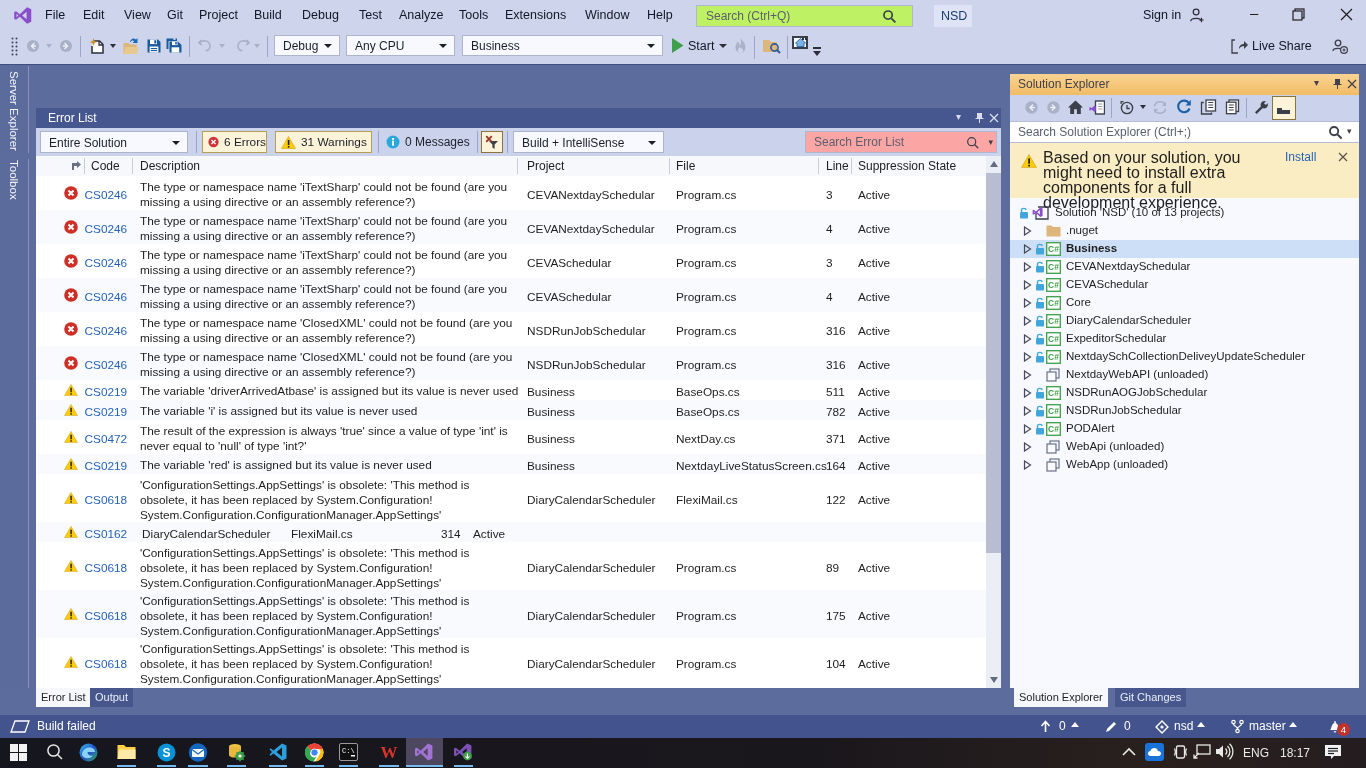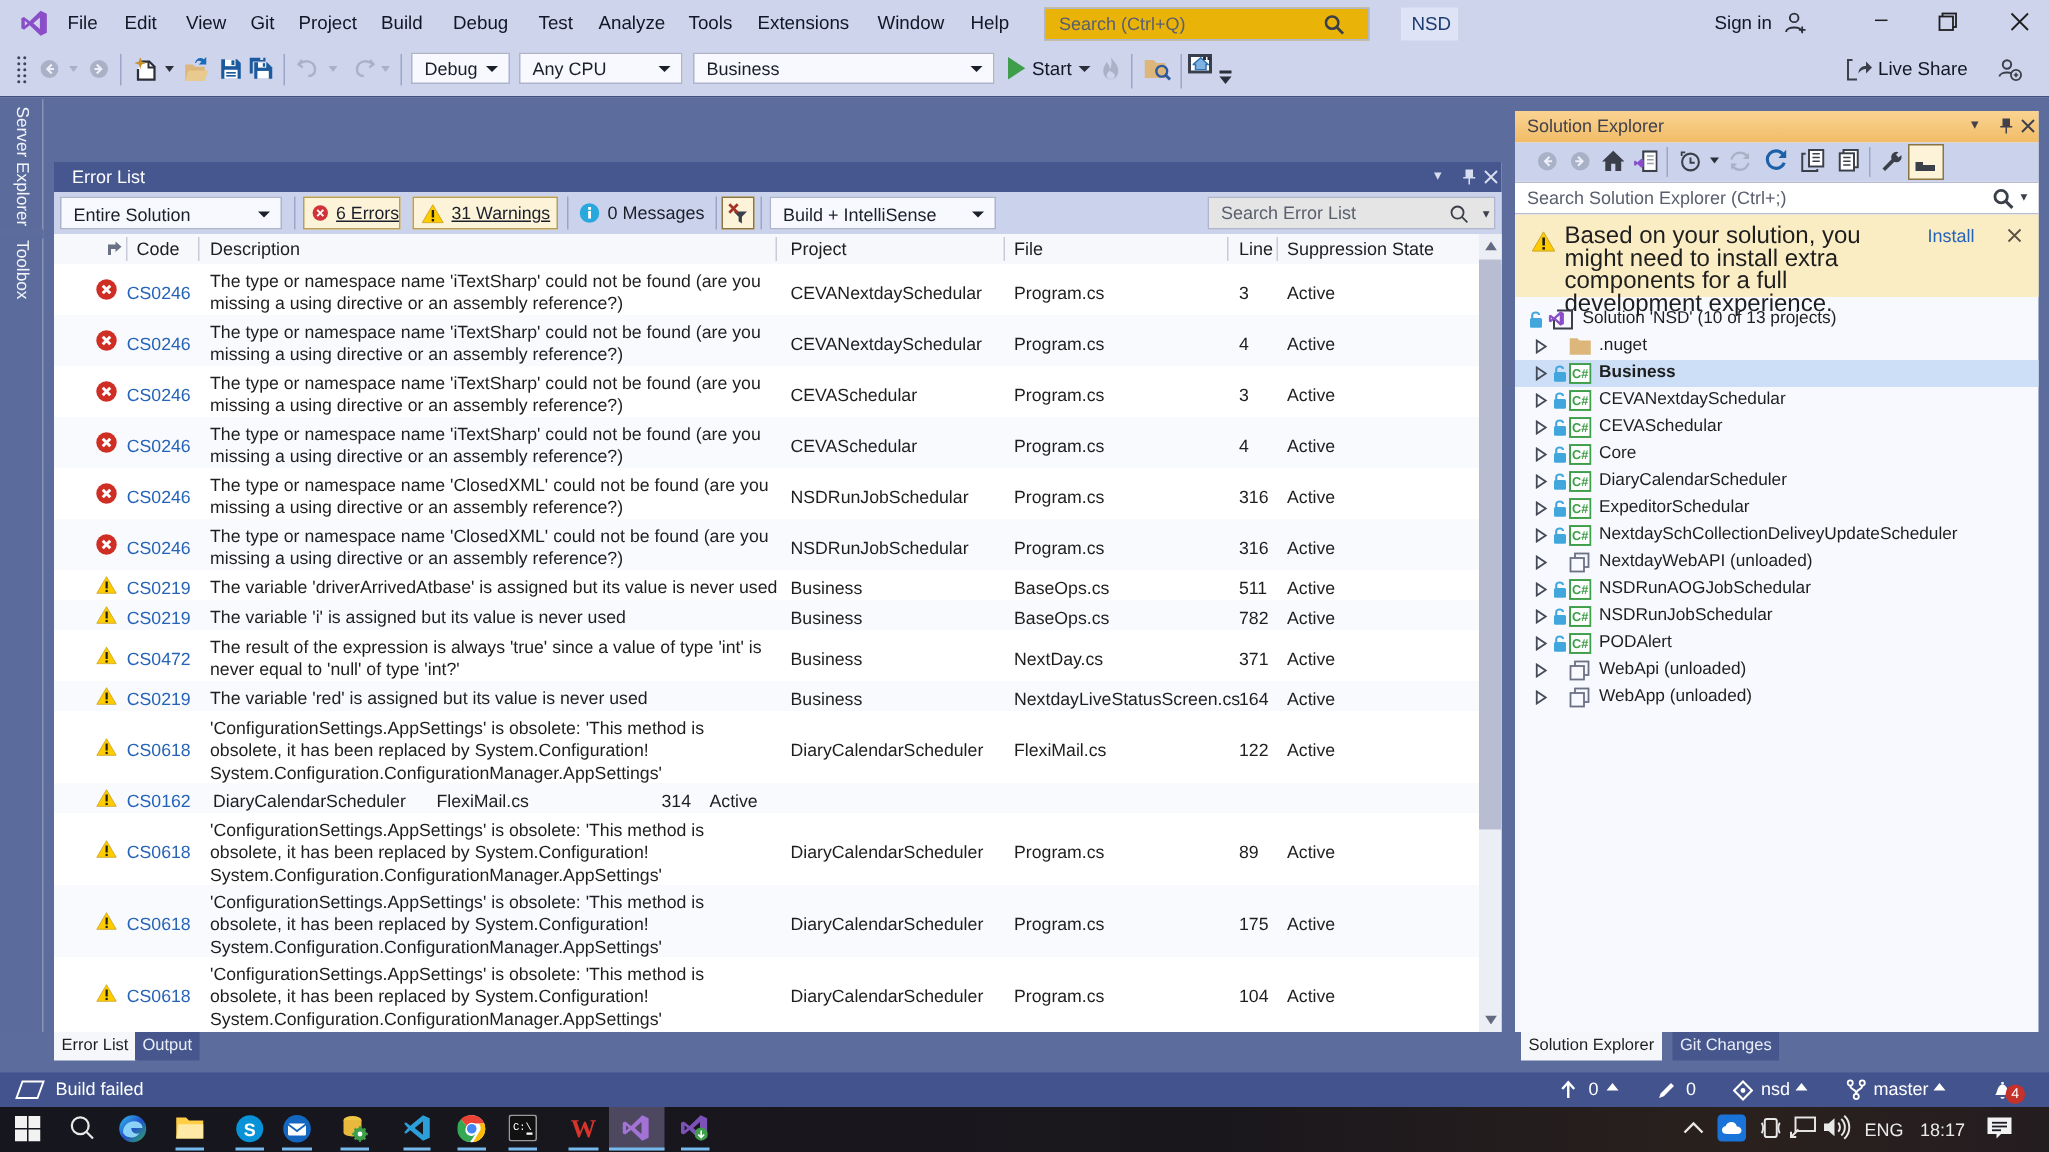--- a/index.html
+++ b/index.html
@@ -10,21 +10,21 @@
   #menubar { left:0; top:0; width:1366px; height:30px; background:#CDD4EC; }
   #toolbar { left:0; top:30px; width:1366px; height:35px; background:#CDD4EC; border-bottom:1px solid #40507E; }
   .menuitem { position:absolute; top:8px; font-size:12.5px; color:#111726; }
   .combo { position:absolute; background:#F7F9FE; border:1px solid #AEB4CC; font-size:12px; color:#1b1f2a; }
   .combo .arr { position:absolute; right:7px; top:8px; width:0; height:0; border-left:4px solid transparent; border-right:4px solid transparent; border-top:4px solid #1b1f2a; }
   .sep2 { position:absolute; top:36px; height:23px; width:1px; background:#9BA6C6; }
   
   #errpanel { left:36px; top:108px; width:965px; height:580px; background:#F6F8FC; }
   #errtitle { left:0; top:0; width:965px; height:20px; background:#45578E; color:#FFFFFF; font-size:12px; }
   #errtools { left:0; top:20px; width:965px; height:28px; background:#CBD3EC; }
-  .toggle { position:absolute; top:3px; height:22px; background:#FCF3D9; border:1px solid #B99F56; display:flex; align-items:center; font-size:11.8px; color:#1b1f2a; white-space:nowrap;text-decoration:underline; }
+  .toggle { position:absolute; top:3px; height:22px; background:#FCF3D9; border:1px solid #B99F56; display:flex; align-items:center; font-size:11.8px; color:#1b1f2a; white-space:nowrap; }
   #errhead  { left:0; top:48px; width:965px; height:20px; background:#F6F8FC; color:#1e1e1e; font-size:12px; }
   .hsep { position:absolute; top:2px; height:16px; width:1px; background:#C8CCDA; }
   .hlabel { position:absolute; top:3px; font-size:12px; color:#1e1e1e; }
   #errbody { left:0; top:68px; width:950px; height:512px; background:#FFFFFF; overflow:hidden; }
   .erow { position:relative; width:950px; display:flex; align-items:center; font-size:11.8px; color:#1e1e1e; }
   .erow.alt { background:#F8FAFD; }
   .cicon { width:48.5px; flex:none; display:flex; justify-content:flex-end; padding-right:6.5px; align-items:center; }
   .ccode { width:47.5px; flex:none; color:#2563B8; padding-top:3px; }
   .cdesc { width:385px; flex:none; padding:4px 0 0 8px; line-height:14.9px; align-self:flex-start; }
   .cproj { width:152px; flex:none; padding:3px 0 0 10px; }
@@ -67,21 +67,21 @@
   <span class="menuitem" style="left:199px">Project</span>
   <span class="menuitem" style="left:254px">Build</span>
   <span class="menuitem" style="left:302px">Debug</span>
   <span class="menuitem" style="left:359px">Test</span>
   <span class="menuitem" style="left:399px">Analyze</span>
   <span class="menuitem" style="left:459px">Tools</span>
   <span class="menuitem" style="left:505px">Extensions</span>
   <span class="menuitem" style="left:585px">Window</span>
   <span class="menuitem" style="left:647px">Help</span>
 
-  <div class="abs" style="left:696px;top:5px;width:217px;height:22px;background:#eab308;border:1px solid #B0B6CE;">
+  <div class="abs" style="left:696px;top:5px;width:217px;height:22px;background:#bef264;border:1px solid #B0B6CE;">
     <span class="abs" style="left:9px;top:3px;font-size:12px;color:#5a5f6e">Search (Ctrl+Q)</span>
     <svg class="abs" style="left:185px;top:3px" width="15" height="15" viewBox="0 0 16 16">
         <circle cx="6.5" cy="6.5" r="4.4" fill="none" stroke="#3b3f4a" stroke-width="1.8"></circle>
         <line x1="10" y1="10" x2="14.3" y2="14.3" stroke="#3b3f4a" stroke-width="1.9"></line>
       </svg>
   </div>
   <div class="abs" style="left:934px;top:5px;width:38px;height:22px;background:#DEE4F6;">
       <span class="abs" style="left:7px;top:4px;font-size:12.5px;color:#1d3c70">NSD</span>
     </div>
   <span class="abs" style="left:1143px;top:8px;font-size:12.5px;color:#111726">Sign in</span>
@@ -263,21 +263,21 @@
       <svg class="abs" style="left:3px;top:3px" width="15" height="15" viewBox="0 0 15 15">
           <path d="M4 6 L13 6 L9.6 9.5 L9.6 14 L7.4 12.5 L7.4 9.5 Z" fill="#3b3f4a"></path>
           <path d="M1.2 1.2 L6.8 6.8 M6.8 1.2 L1.2 6.8" stroke="#A33327" stroke-width="1.8"></path>
         </svg>
     </div>
     <div class="sep2" style="left:471px;top:3px;height:22px"></div>
     <div class="combo" style="left:477px;top:3px;width:151px;height:22px">
         <span class="abs" style="left:8px;top:4px">Build + IntelliSense</span>
         <span class="arr" style="top:9px"></span>
       </div>
-    <div class="abs" style="left:769px;top:3px;width:192px;height:22px;background:#e5e5e5;border:1px solid #B0B6CE">
+    <div class="abs" style="left:769px;top:3px;width:192px;height:22px;background:#fca5a5;border:1px solid #B0B6CE">
       <span class="abs" style="left:8px;top:3px;font-size:12px;color:#5a5f6e">Search Error List</span>
       <svg class="abs" style="left:160px;top:4px" width="14" height="14" viewBox="0 0 16 16">
           <circle cx="6.5" cy="6.5" r="4.6" fill="none" stroke="#3b3f4a" stroke-width="1.4"></circle>
           <line x1="10" y1="10" x2="14" y2="14" stroke="#3b3f4a" stroke-width="1.4"></line>
         </svg>
       <span class="abs" style="right:3px;top:5px;font-size:9px;color:#3b3f4a">▾</span>
     </div>
   </div>
   <div class="abs" id="errhead">
     <svg class="abs" style="left:35px;top:4px" width="11" height="11" viewBox="0 0 11 11">

